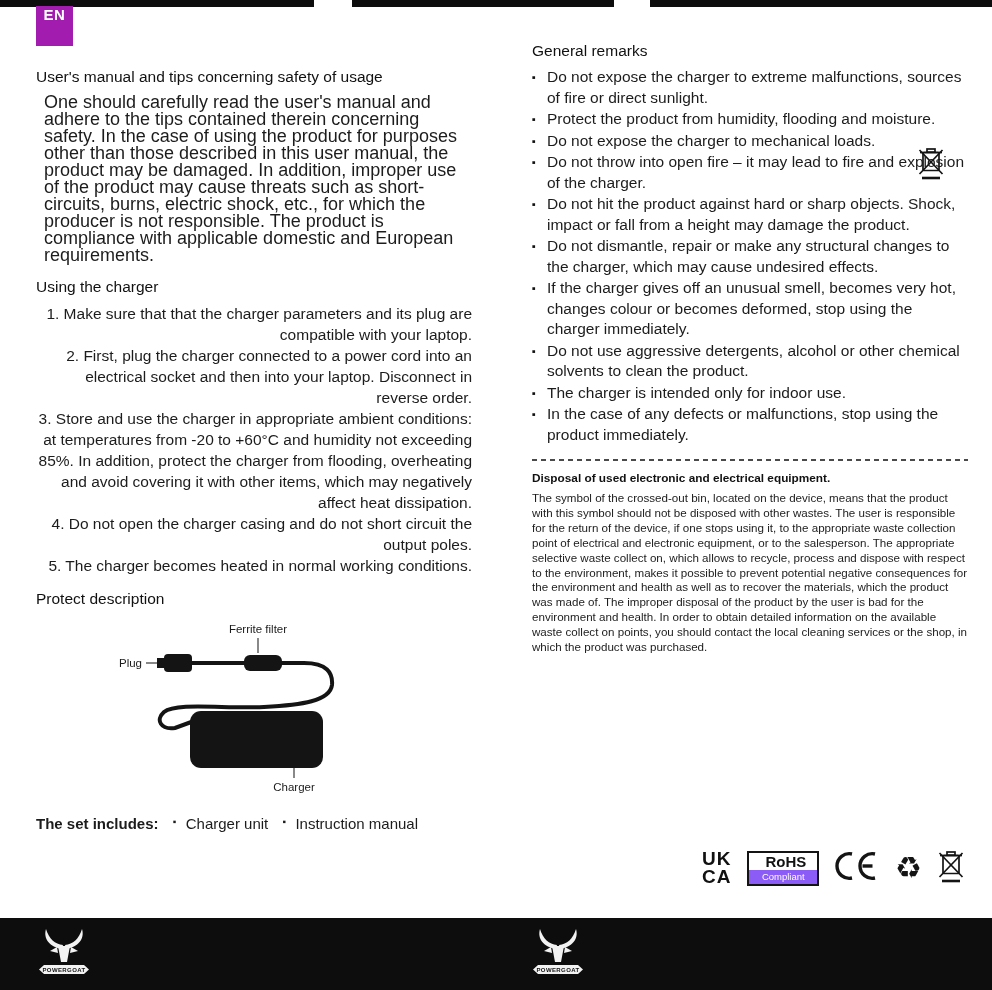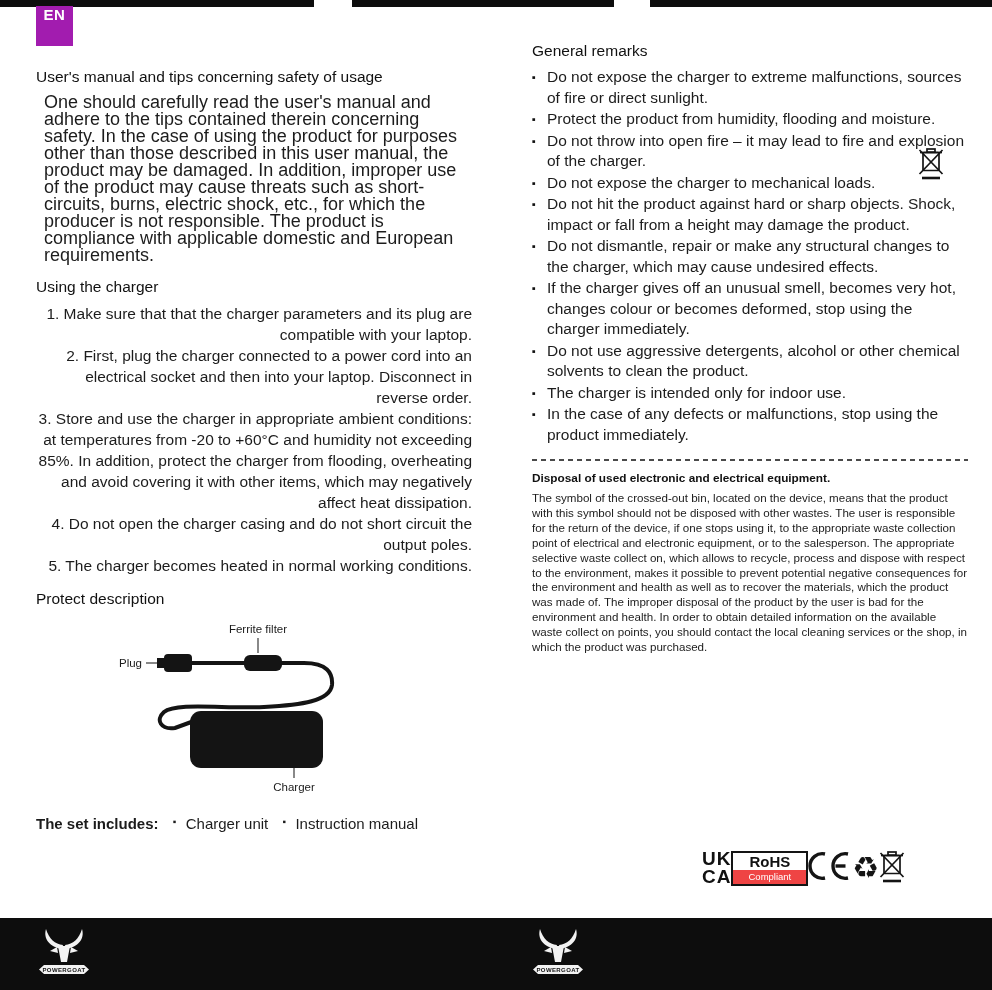--- a/index.html
+++ b/index.html
@@ -50,26 +50,26 @@
   .dlabel{font-size:11.5px;fill:#1c1c1c;}
   .dline{stroke:#3a3a3a;stroke-width:1.2;}
 
   .set-line{font-size:15px;margin-top:16px;}
   .set-label{font-weight:bold;}
   .set-item{margin-left:10px;position:relative;padding-left:13px;}
   .set-item::before{content:"▪";position:absolute;left:0;top:1px;font-size:10px;}
 
   .marks-row{
     position:absolute;left:702px;top:845px;width:262px;height:46px;
-    display:flex;align-items:center;
+    display:flex;align-items:center;gap:16px;
   }
   .ukca{display:flex;flex-direction:column;font-weight:bold;font-size:19px;line-height:.95;letter-spacing:1px;color:#111;}
   .rohs{border:2.5px solid #141414;text-align:center;min-width:60px;}
   .rohs-top{display:block;font-weight:bold;font-size:15px;padding:0 16px;color:#111;}
-  .rohs-bottom{display:block;background:#ef4444;color:#fff;font-size:9.5px;padding:1px 4px 2px;}
+  .rohs-bottom{display:block;background:#8b5cf6;color:#fff;font-size:9.5px;padding:1px 4px 2px;}
   .recycle-glyph{font-family:"DejaVu Sans",sans-serif;font-size:30px;color:#141414;line-height:1;}
 
   .footer-bar{position:absolute;left:0;top:918px;width:992px;height:72px;background:#0d0d0d;}
   .goat{position:absolute;top:9px;}
   .goat-1{left:36px;}
   .goat-2{left:530px;}
   .goat-text{fill:#111;font-size:6px;font-weight:bold;letter-spacing:.4px;font-family:"Liberation Sans",sans-serif;}
 </style>
 </head>
 <body>
@@ -151,22 +151,22 @@
     </div>
   </div>
 
   <div class="col col-right">
 
     <div class="section">
       <h2>General remarks</h2>
       <ul class="remarks">
         <li>Do not expose the charger to extreme malfunctions, sources of fire or direct sunlight.</li>
         <li>Protect the product from humidity, flooding and moisture.</li>
+        <li>Do not expose the charger to mechanical loads.</li>
         <li>Do not throw into open fire – it may lead to fire and explosion of the charger.</li>
-        <li>Do not expose the charger to mechanical loads.</li>
         <li>Do not hit the product against hard or sharp objects. Shock, impact or fall from a height may damage the product.</li>
         <li>Do not dismantle, repair or make any structural changes to the charger, which may cause undesired effects.</li>
         <li>If the charger gives off an unusual smell, becomes very hot, changes colour or becomes deformed, stop using the charger immediately.</li>
         <li>Do not use aggressive detergents, alcohol or other chemical solvents to clean the product.</li>
         <li>The charger is intended only for indoor use.</li>
         <li>In the case of any defects or malfunctions, stop using the product immediately.</li>
       </ul>
     </div>
 
     <div class="dashed-divider"></div>

